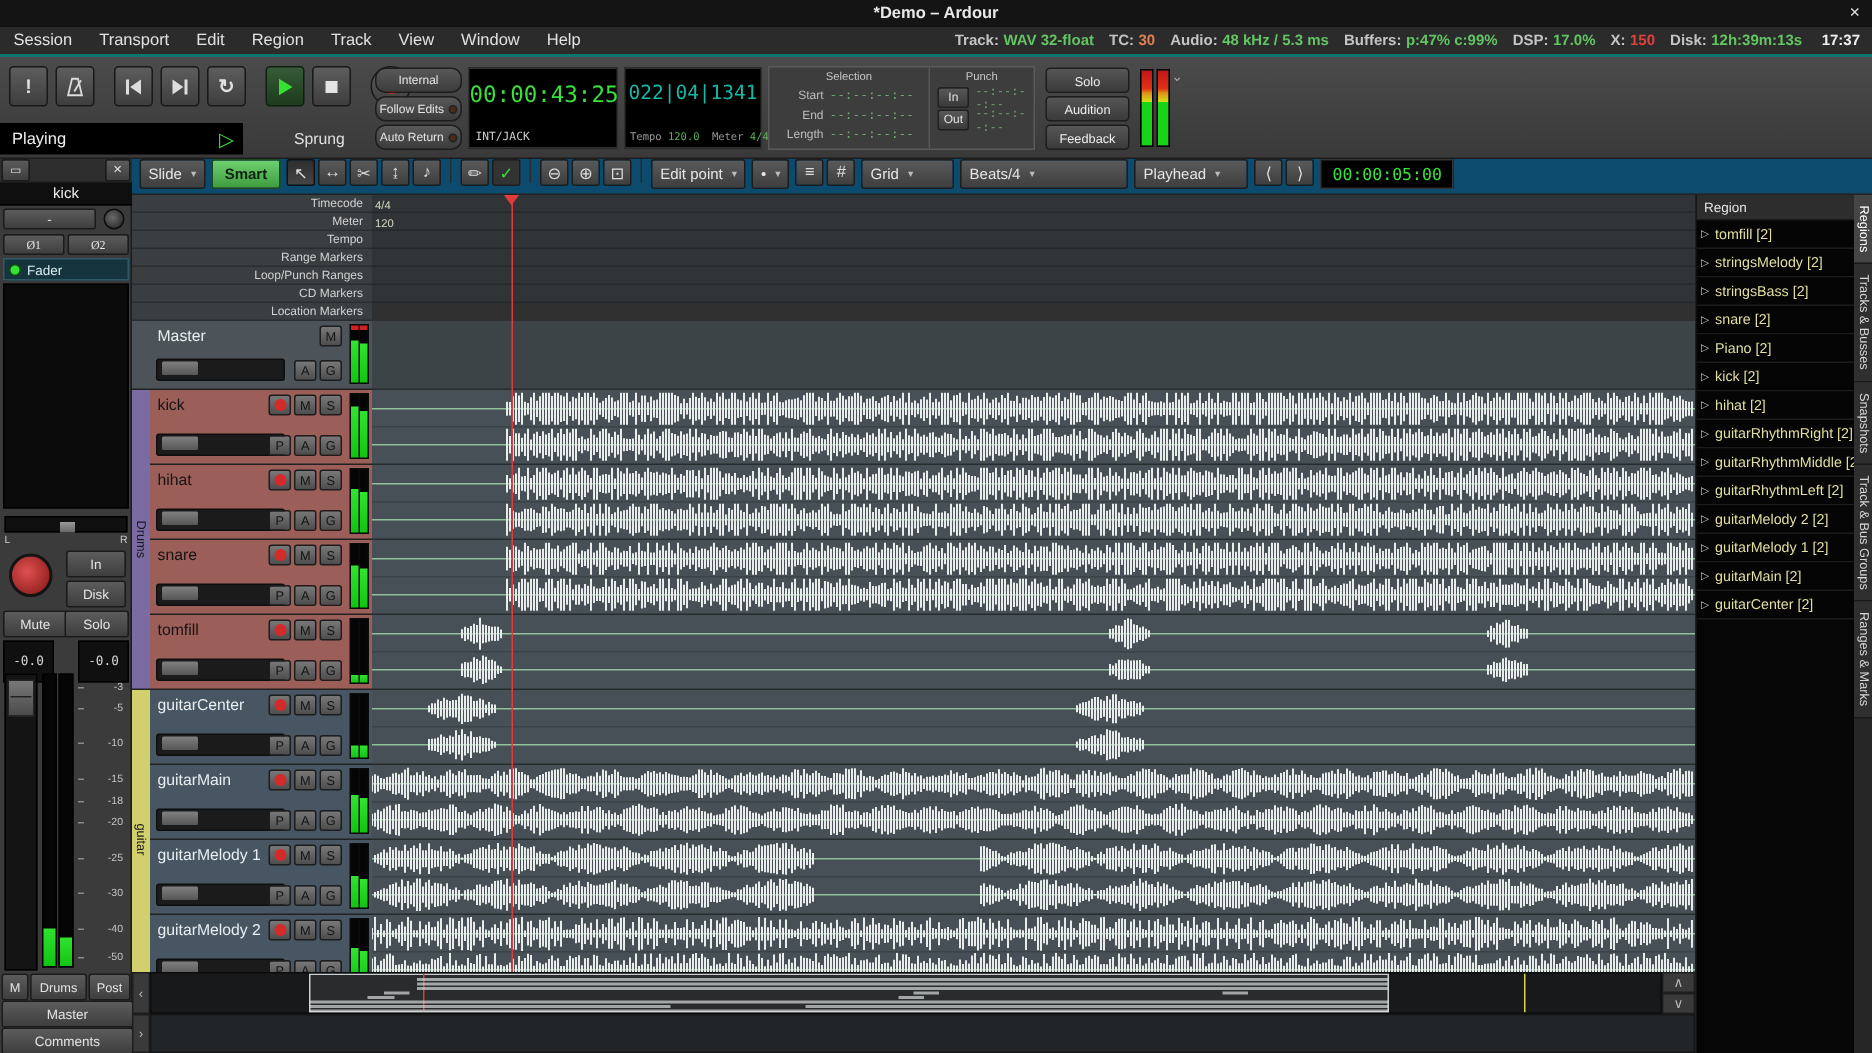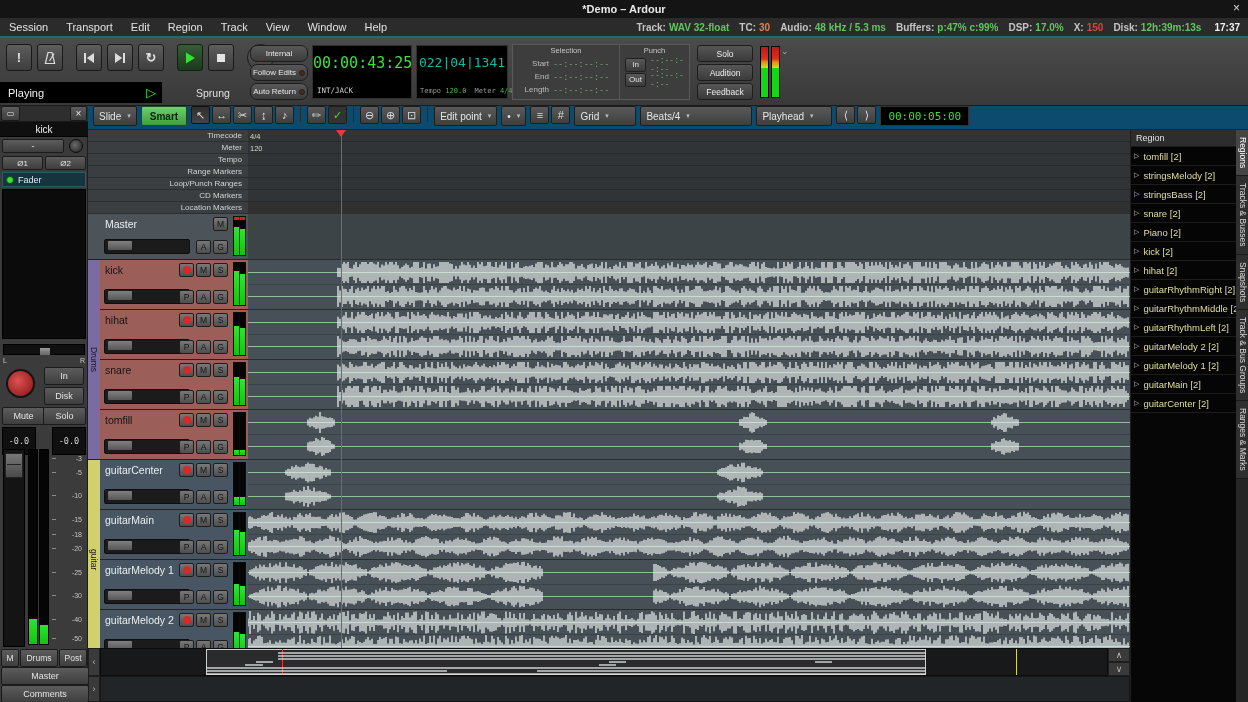--- a/index.html
+++ b/index.html
@@ -68,21 +68,21 @@
   .strip{position:absolute;left:0;top:106px;width:88px;height:596px;background:#3b3b3b;border-right:1px solid #1c1c1c;box-sizing:border-box;}
   .sx{position:absolute;box-sizing:border-box;}
   .sbtn{background:linear-gradient(#5c5c5c,#3e3e3e);border:1px solid #1b1b1b;border-radius:2px;color:#e4e4e4;display:flex;align-items:center;justify-content:center;}
   #strip-hdr{left:0;top:0;width:88px;height:16px;background:#2e2e2e;border-bottom:1px solid #1a1a1a;display:flex;align-items:center;}
   #strip-hdr .hbtn{width:17px;height:13px;margin-left:1px;font-size:8px;}
   #strip-hdr .spc{flex:1;}
   #strip-hdr .cls{width:15px;height:13px;margin-right:1px;font-size:10px;}
   #strip-name{left:0;top:16px;width:88px;height:15px;background:#0f0f0f;color:#ececec;font-size:10px;text-align:center;line-height:15px;border-bottom:1px solid #000;}
   #strip-input{left:2px;top:33px;width:62px;height:14px;font-size:9px;}
   #strip-knob{left:69px;top:33px;width:14px;height:14px;border-radius:50%;background:radial-gradient(circle at 5px 5px,#6a6a6a,#1e1e1e);border:1px solid #0c0c0c;}
-  #strip-phase{left:2px;top:50px;width:84px;height:14px;display:flex;gap:2px;}
+  #strip-phase{left:2px;top:50px;width:84px;height:14px;display:flex;gap:2px;font-family:Liberation Serif, serif;}
   #strip-phase .sbtn{flex:1;font-size:8px;}
   #strip-fader-entry{left:2px;top:66px;width:84px;height:15px;background:#16343e;border:1px solid #2e5a68;display:flex;align-items:center;gap:4px;padding-left:3px;}
   #strip-fader-entry .dot{width:6px;height:6px;border-radius:50%;background:#35e135;border:1px solid #0f4f0f;}
   #strip-fader-entry .ptxt{font-size:9px;color:#d8eef2;}
   #strip-procbox{left:2px;top:83px;width:84px;height:150px;background:#0b0b0b;border:1px solid #000;}
   #strip-pan{left:2px;top:236px;width:84px;height:20px;}
   #strip-pan .groove{position:absolute;left:1px;top:2px;width:80px;height:9px;background:#101010;border:1px solid #000;}
   #strip-pan .ph{position:absolute;left:36px;top:3px;width:10px;height:7px;background:linear-gradient(#999,#666);}
   #strip-pan .pl{position:absolute;left:1px;bottom:-2px;font-size:7px;color:#c8c8c8;}
   #strip-pan .pr{position:absolute;right:1px;bottom:-2px;font-size:7px;color:#c8c8c8;}

